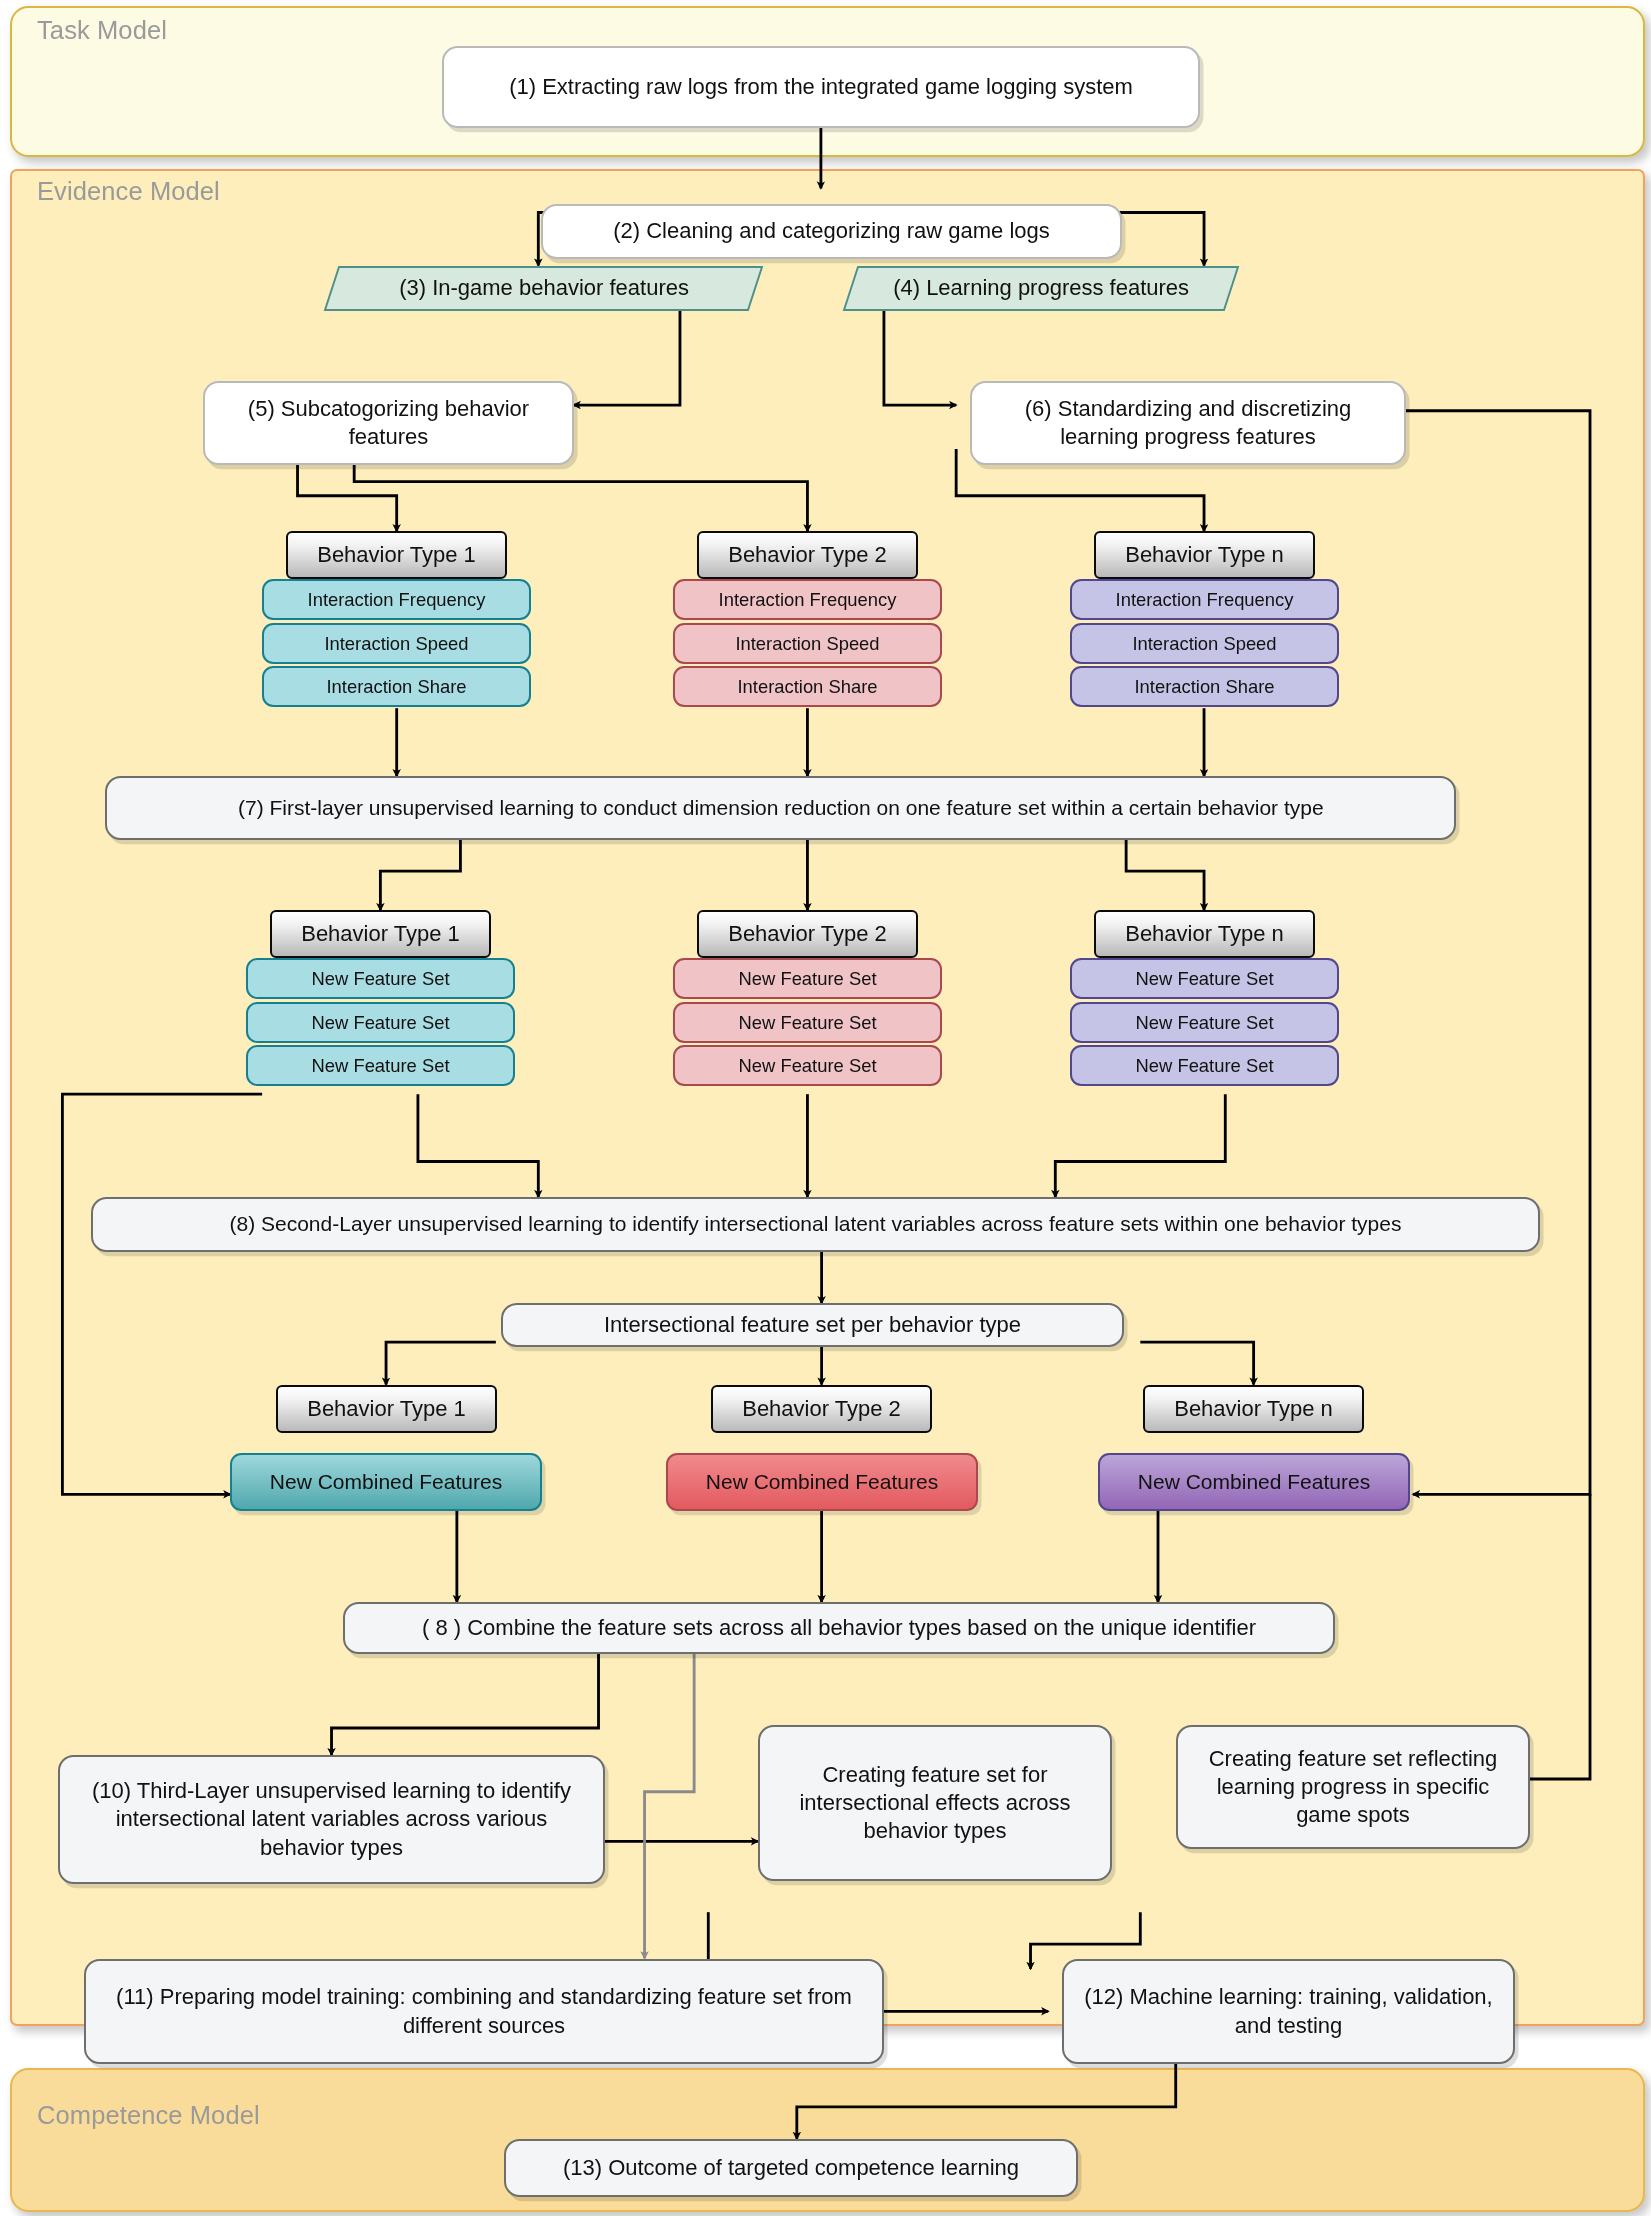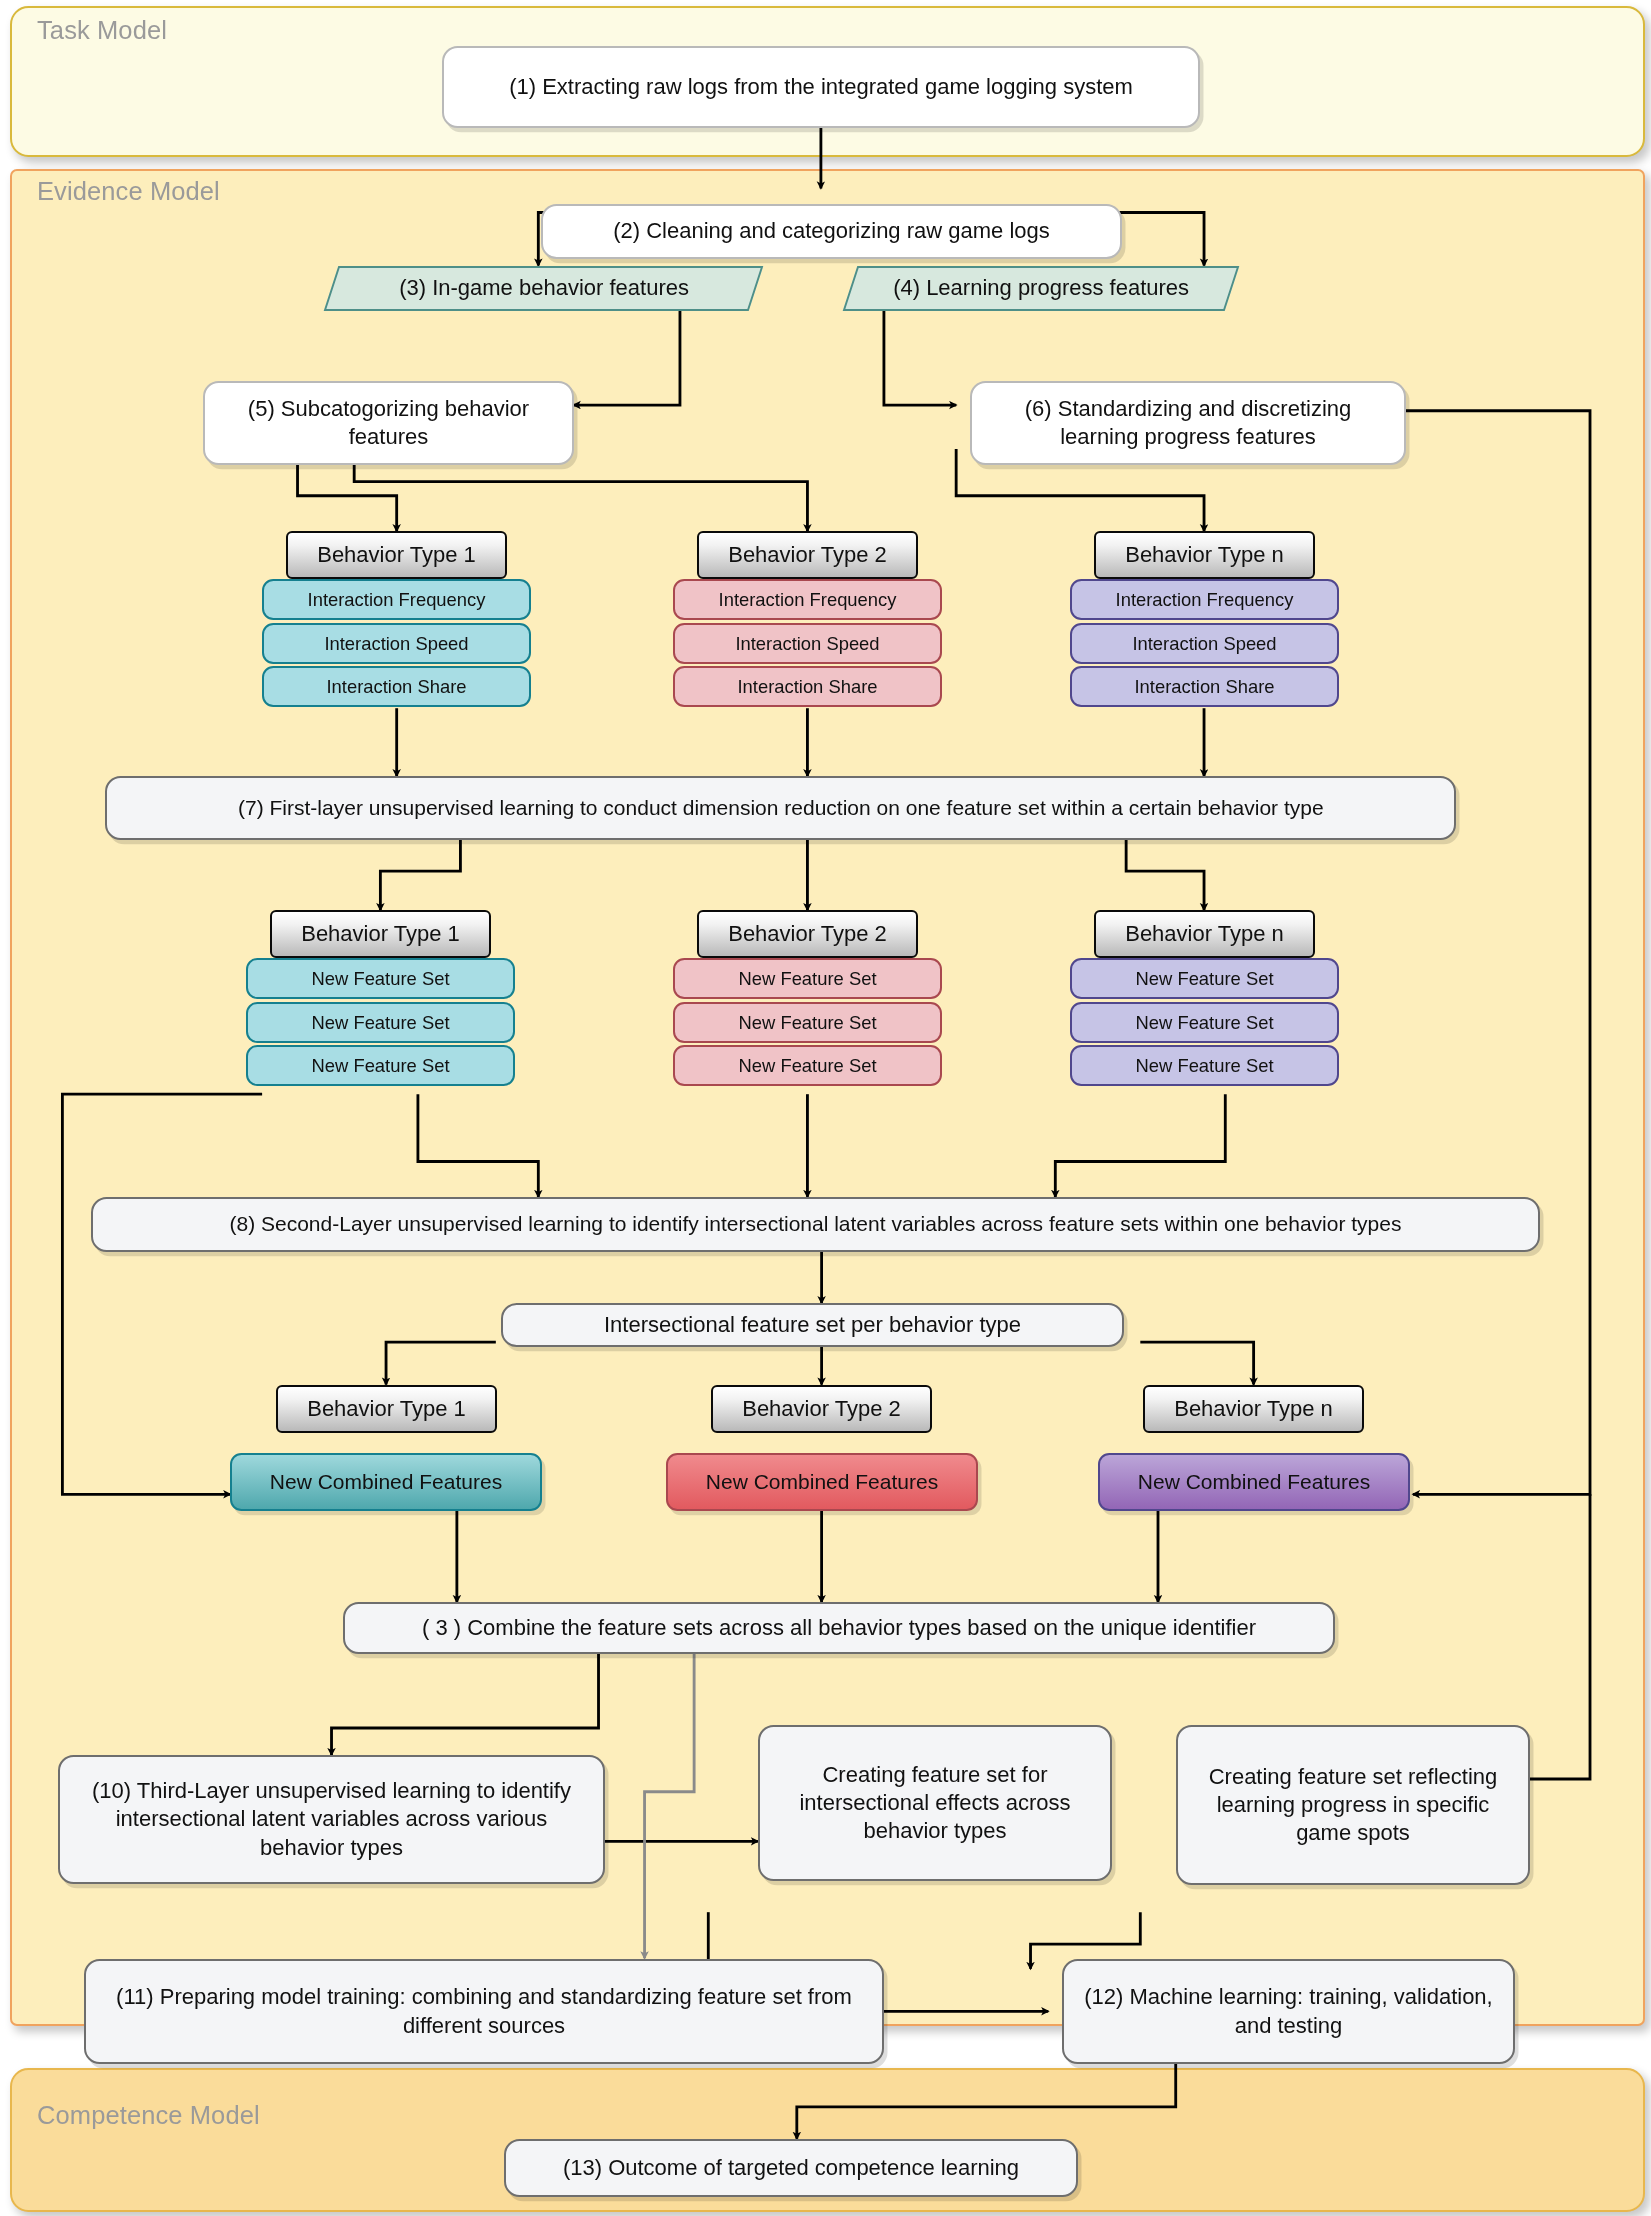--- a/index.html
+++ b/index.html
@@ -264,32 +264,32 @@
     <span>New Combined Features</span>
   </div>
   <div class="node combo pink" style="left:666px;top:1453px;width:312px;height:58px;">
     <span>New Combined Features</span>
   </div>
   <div class="node combo purp" style="left:1098px;top:1453px;width:312px;height:58px;">
     <span>New Combined Features</span>
   </div>
 
   <div class="node gbox" style="left:343px;top:1602px;width:992px;height:52px;">
-    <span>( 3 ) Combine the feature sets across all behavior types based on the unique identifier</span>
+    <span>( 8 ) Combine the feature sets across all behavior types based on the unique identifier</span>
   </div>
 
   <div class="node gbox" style="left:58px;top:1755px;width:547px;height:129px;">
     <span>(10) Third-Layer unsupervised learning to identify intersectional latent variables across various behavior types</span>
   </div>
 
   <div class="node gbox" style="left:758px;top:1725px;width:354px;height:156px;">
     <span>Creating feature set for intersectional effects across behavior types</span>
   </div>
 
-  <div class="node gbox" style="left:1176px;top:1725px;width:354px;height:160px;">
+  <div class="node gbox" style="left:1176px;top:1725px;width:354px;height:124px;">
     <span>Creating feature set reflecting learning progress in specific game spots</span>
   </div>
 
   <div class="node gbox" style="left:84px;top:1959px;width:800px;height:105px;">
     <span>(11) Preparing model training: combining and standardizing feature set from different sources</span>
   </div>
 
   <div class="node gbox" style="left:1062px;top:1959px;width:453px;height:105px;">
     <span>(12) Machine learning: training, validation, and testing</span>
   </div>

